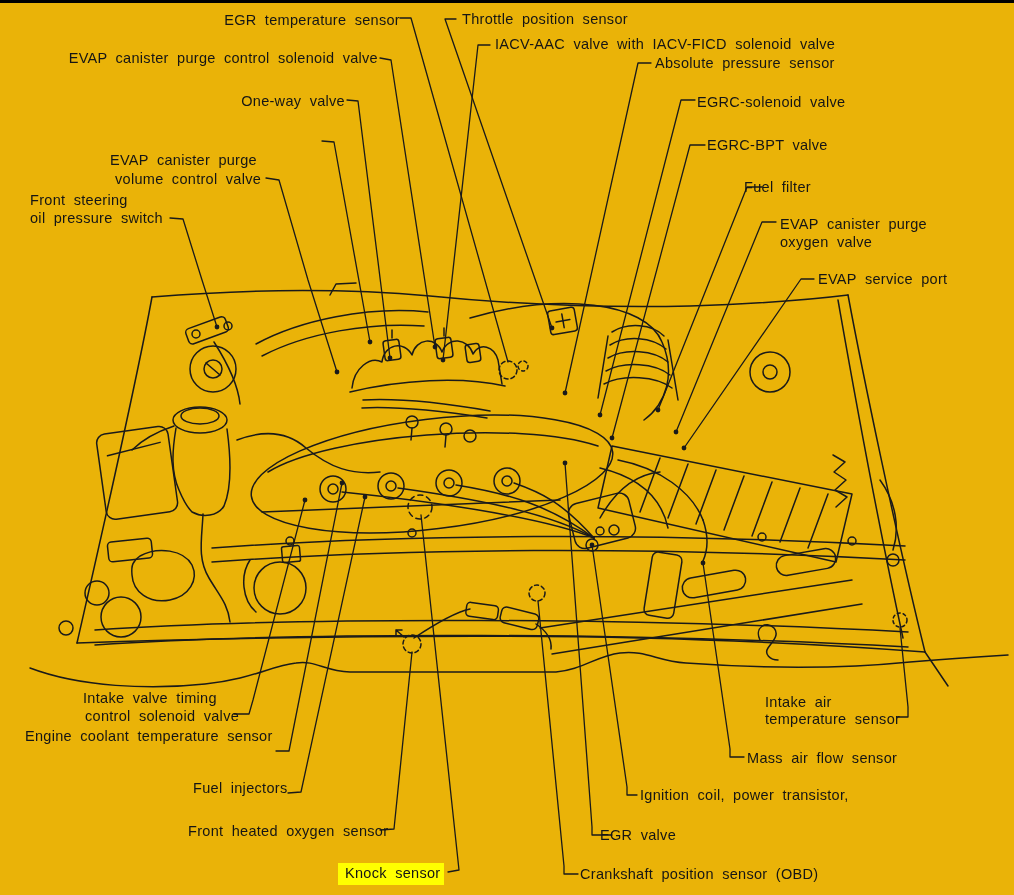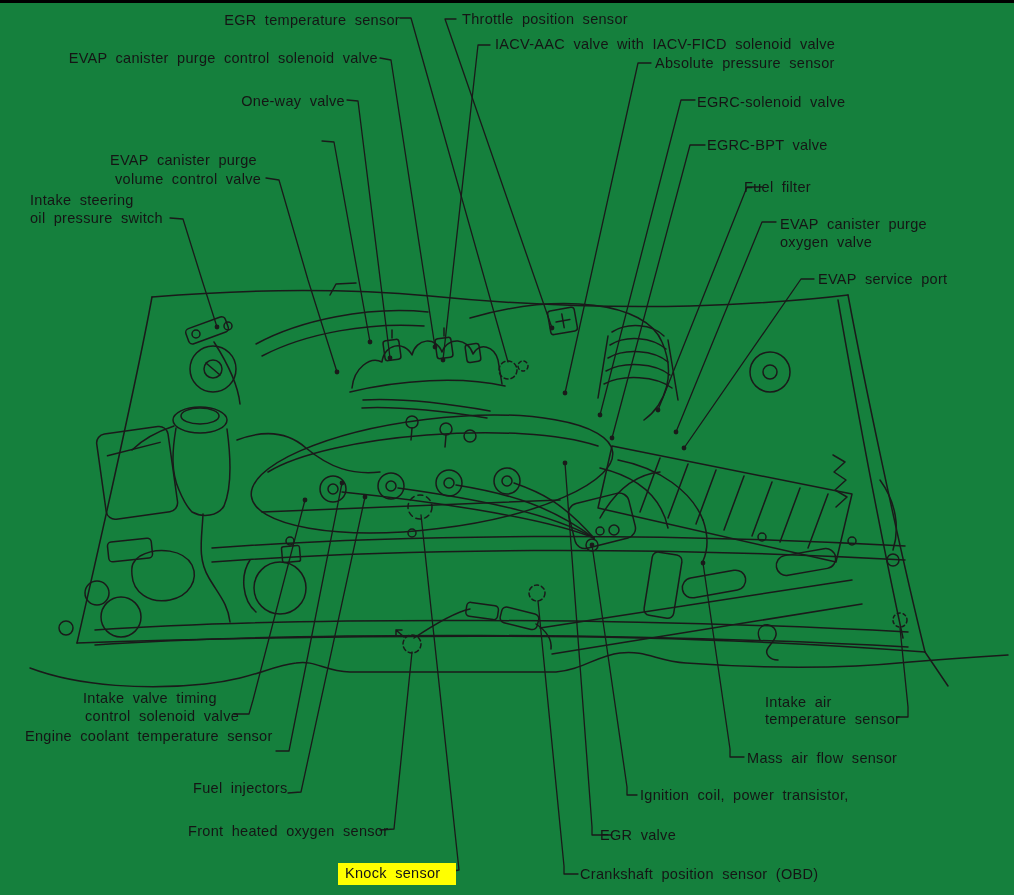--- a/index.html
+++ b/index.html
@@ -1,26 +1,26 @@
 <!DOCTYPE html>
 <html><head>
 <meta charset="utf-8">
 <style>
   html,body{margin:0;padding:0;background:#ffffff;}
   .stage{
-    position:relative;width:1014px;height:895px;background:#15803d;
+    position:relative;width:1014px;height:895px;background:#eab308;
     font-family:"Liberation Sans",sans-serif;overflow:hidden;
   }
   .toprule{position:absolute;left:0;top:0;width:1014px;height:3px;background:#000;}
   svg.art{position:absolute;left:0;top:0;}
   .lbl{
     position:absolute;font-size:14.5px;line-height:17px;color:#151515;
     letter-spacing:.3px;word-spacing:4px;white-space:nowrap;
   }
-  .hl{background:#ffff00;padding:2px 16px 4px 7px;margin:-2px -8px -4px -7px;}
+  .hl{background:#ffff00;padding:2px 4px 4px 7px;margin:-2px -8px -4px -7px;}
   .art path,.art polyline,.art circle,.art rect,.art ellipse,.art line{
     fill:none;stroke:#1a1a1a;stroke-width:1.5;stroke-linecap:round;stroke-linejoin:round;
   }
   .art .leader{stroke-width:1.3;fill:none;}
   .art .dot{fill:#1a1a1a;stroke:none;}
 </style>
 </head>
 <body>
 
 <div class="stage">
@@ -256,21 +256,21 @@
   <div class="lbl" style="left:462px;top:11px">Throttle position sensor</div>
   <div class="lbl" style="left:495px;top:36px">IACV-AAC valve with IACV-FICD solenoid valve</div>
   <div class="lbl" style="right:636px;top:50px">EVAP canister purge control solenoid valve</div>
   <div class="lbl" style="left:655px;top:55px">Absolute pressure sensor</div>
   <div class="lbl" style="right:669px;top:93px">One-way valve</div>
   <div class="lbl" style="left:697px;top:94px">EGRC-solenoid valve</div>
   <div class="lbl" style="left:707px;top:137px">EGRC-BPT valve</div>
   <div class="lbl" style="left:110px;top:152px">EVAP canister purge</div>
   <div class="lbl" style="left:115px;top:171px">volume control valve</div>
   <div class="lbl" style="left:744px;top:179px">Fuel filter</div>
-  <div class="lbl" style="left:30px;top:192px">Intake steering</div>
+  <div class="lbl" style="left:30px;top:192px">Front steering</div>
   <div class="lbl" style="left:30px;top:210px">oil pressure switch</div>
   <div class="lbl" style="left:780px;top:216px">EVAP canister purge</div>
   <div class="lbl" style="left:780px;top:234px">oxygen valve</div>
   <div class="lbl" style="left:818px;top:271px">EVAP service port</div>
   <div class="lbl" style="left:83px;top:690px">Intake valve timing</div>
   <div class="lbl" style="left:85px;top:708px">control solenoid valve</div>
   <div class="lbl" style="left:25px;top:728px">Engine coolant temperature sensor</div>
   <div class="lbl" style="left:193px;top:780px">Fuel injectors</div>
   <div class="lbl" style="left:188px;top:823px">Front heated oxygen sensor</div>
   <div class="lbl" style="left:345px;top:865px"><span class="hl">Knock sensor</span></div>

